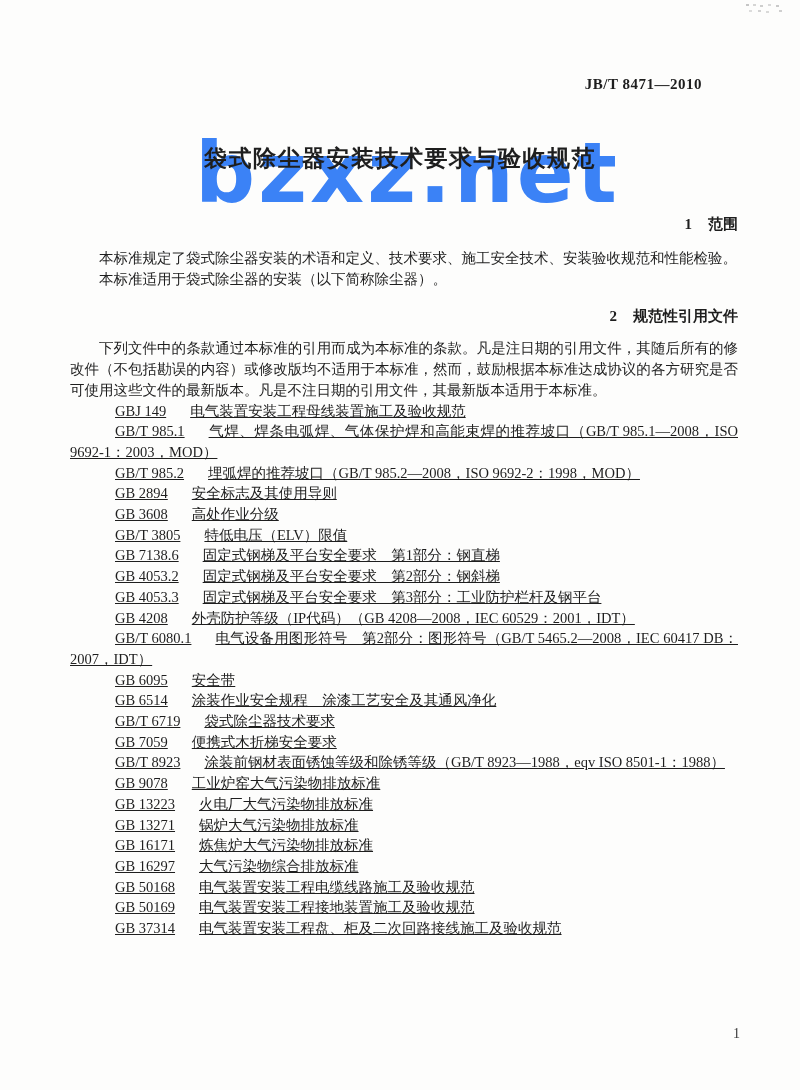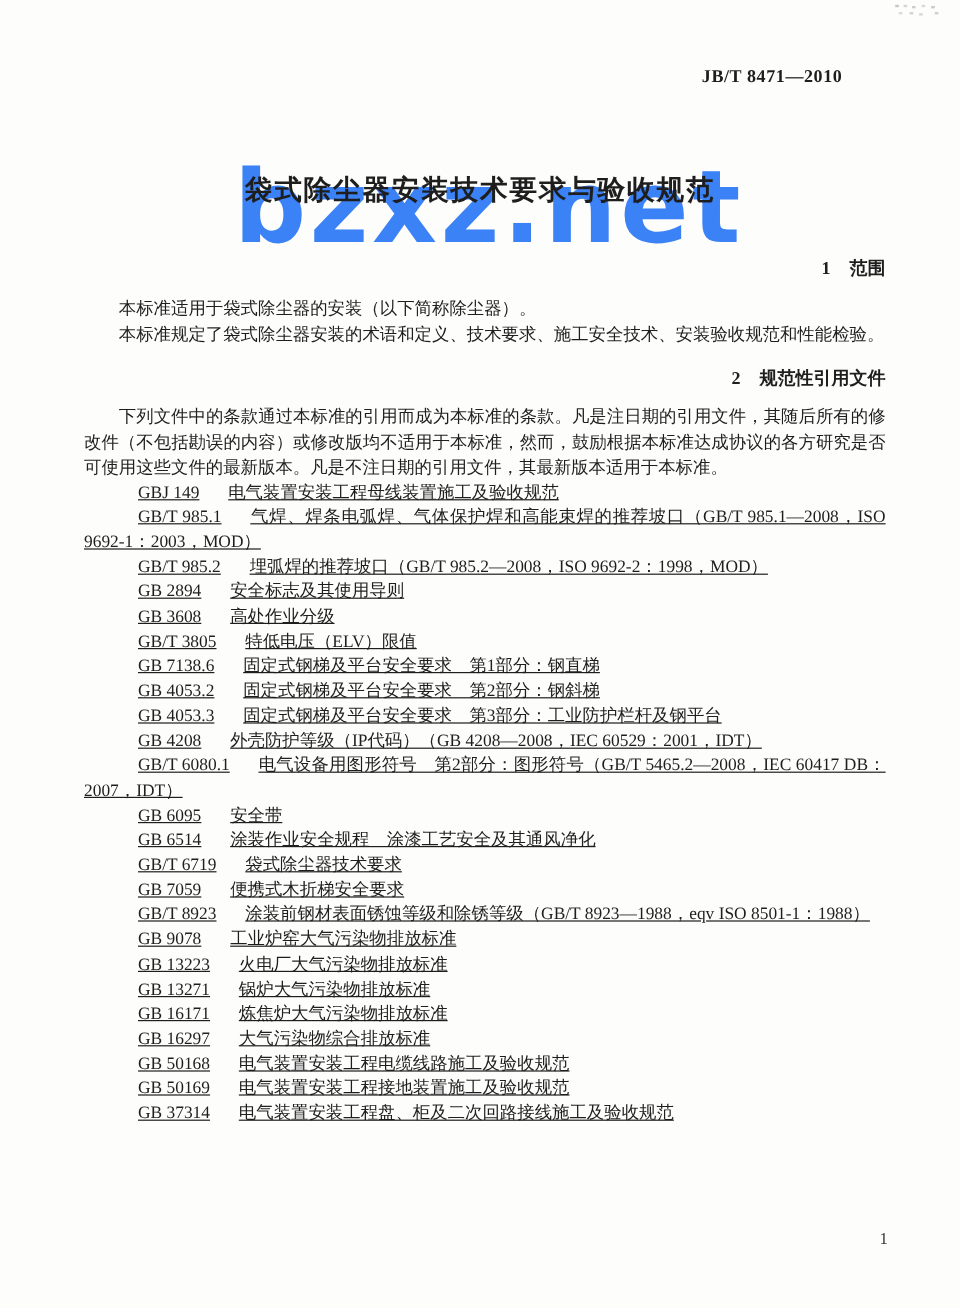--- a/index.html
+++ b/index.html
@@ -24,21 +24,21 @@
   .scan-artifact i {
     position: absolute;
     width: 3px; height: 2px;
     background: #9a9a9a;
     box-shadow: 7px 0 0 #b5b5b5, 14px 1px 0 #a8a8a8, 22px 0 0 #bdbdbd,
                 30px 1px 0 #a0a0a0, 3px 6px 0 #c2c2c2, 12px 6px 0 #b0b0b0,
                 20px 7px 0 #bcbcbc, 33px 6px 0 #ababab;
   }
   .std-code {
     position: absolute;
-    top: 56px;
+    top: 76px;
     right: 98px;
     font-weight: bold;
     font-size: 15px;
     letter-spacing: 0.5px;
     z-index: 2;
   }
   .watermark {
     position: absolute;
     left: 195px;
     top: 131px;
@@ -113,22 +113,22 @@
   <div class="std-code">JB/T 8471—2010</div>
 
   <div class="doc-title">袋式除尘器安装技术要求与验收规范</div>
 
   <div class="content">
 
     <p class="sec-heading">
       <span class="sec-num">1</span><span>范围</span>
     </p>
 
+    <p class="para">本标准规定了袋式除尘器安装的术语和定义、技术要求、施工安全技术、安装验收规范和性能检验。</p>
     <p class="para">本标准适用于袋式除尘器的安装（以下简称除尘器）。</p>
-    <p class="para">本标准规定了袋式除尘器安装的术语和定义、技术要求、施工安全技术、安装验收规范和性能检验。</p>
 
     <p class="sec-heading second">
       <span class="sec-num">2</span><span>规范性引用文件</span>
     </p>
 
     <p class="para">下列文件中的条款通过本标准的引用而成为本标准的条款。凡是注日期的引用文件，其随后所有的修改件（不包括勘误的内容）或修改版均不适用于本标准，然而，鼓励根据本标准达成协议的各方研究是否可使用这些文件的最新版本。凡是不注日期的引用文件，其最新版本适用于本标准。</p>
 
     <div class="ref-list">
   <div class="ref-item"><span class="ref-code">GBJ 149</span><span>电气装置安装工程母线装置施工及验收规范</span></div>
 

